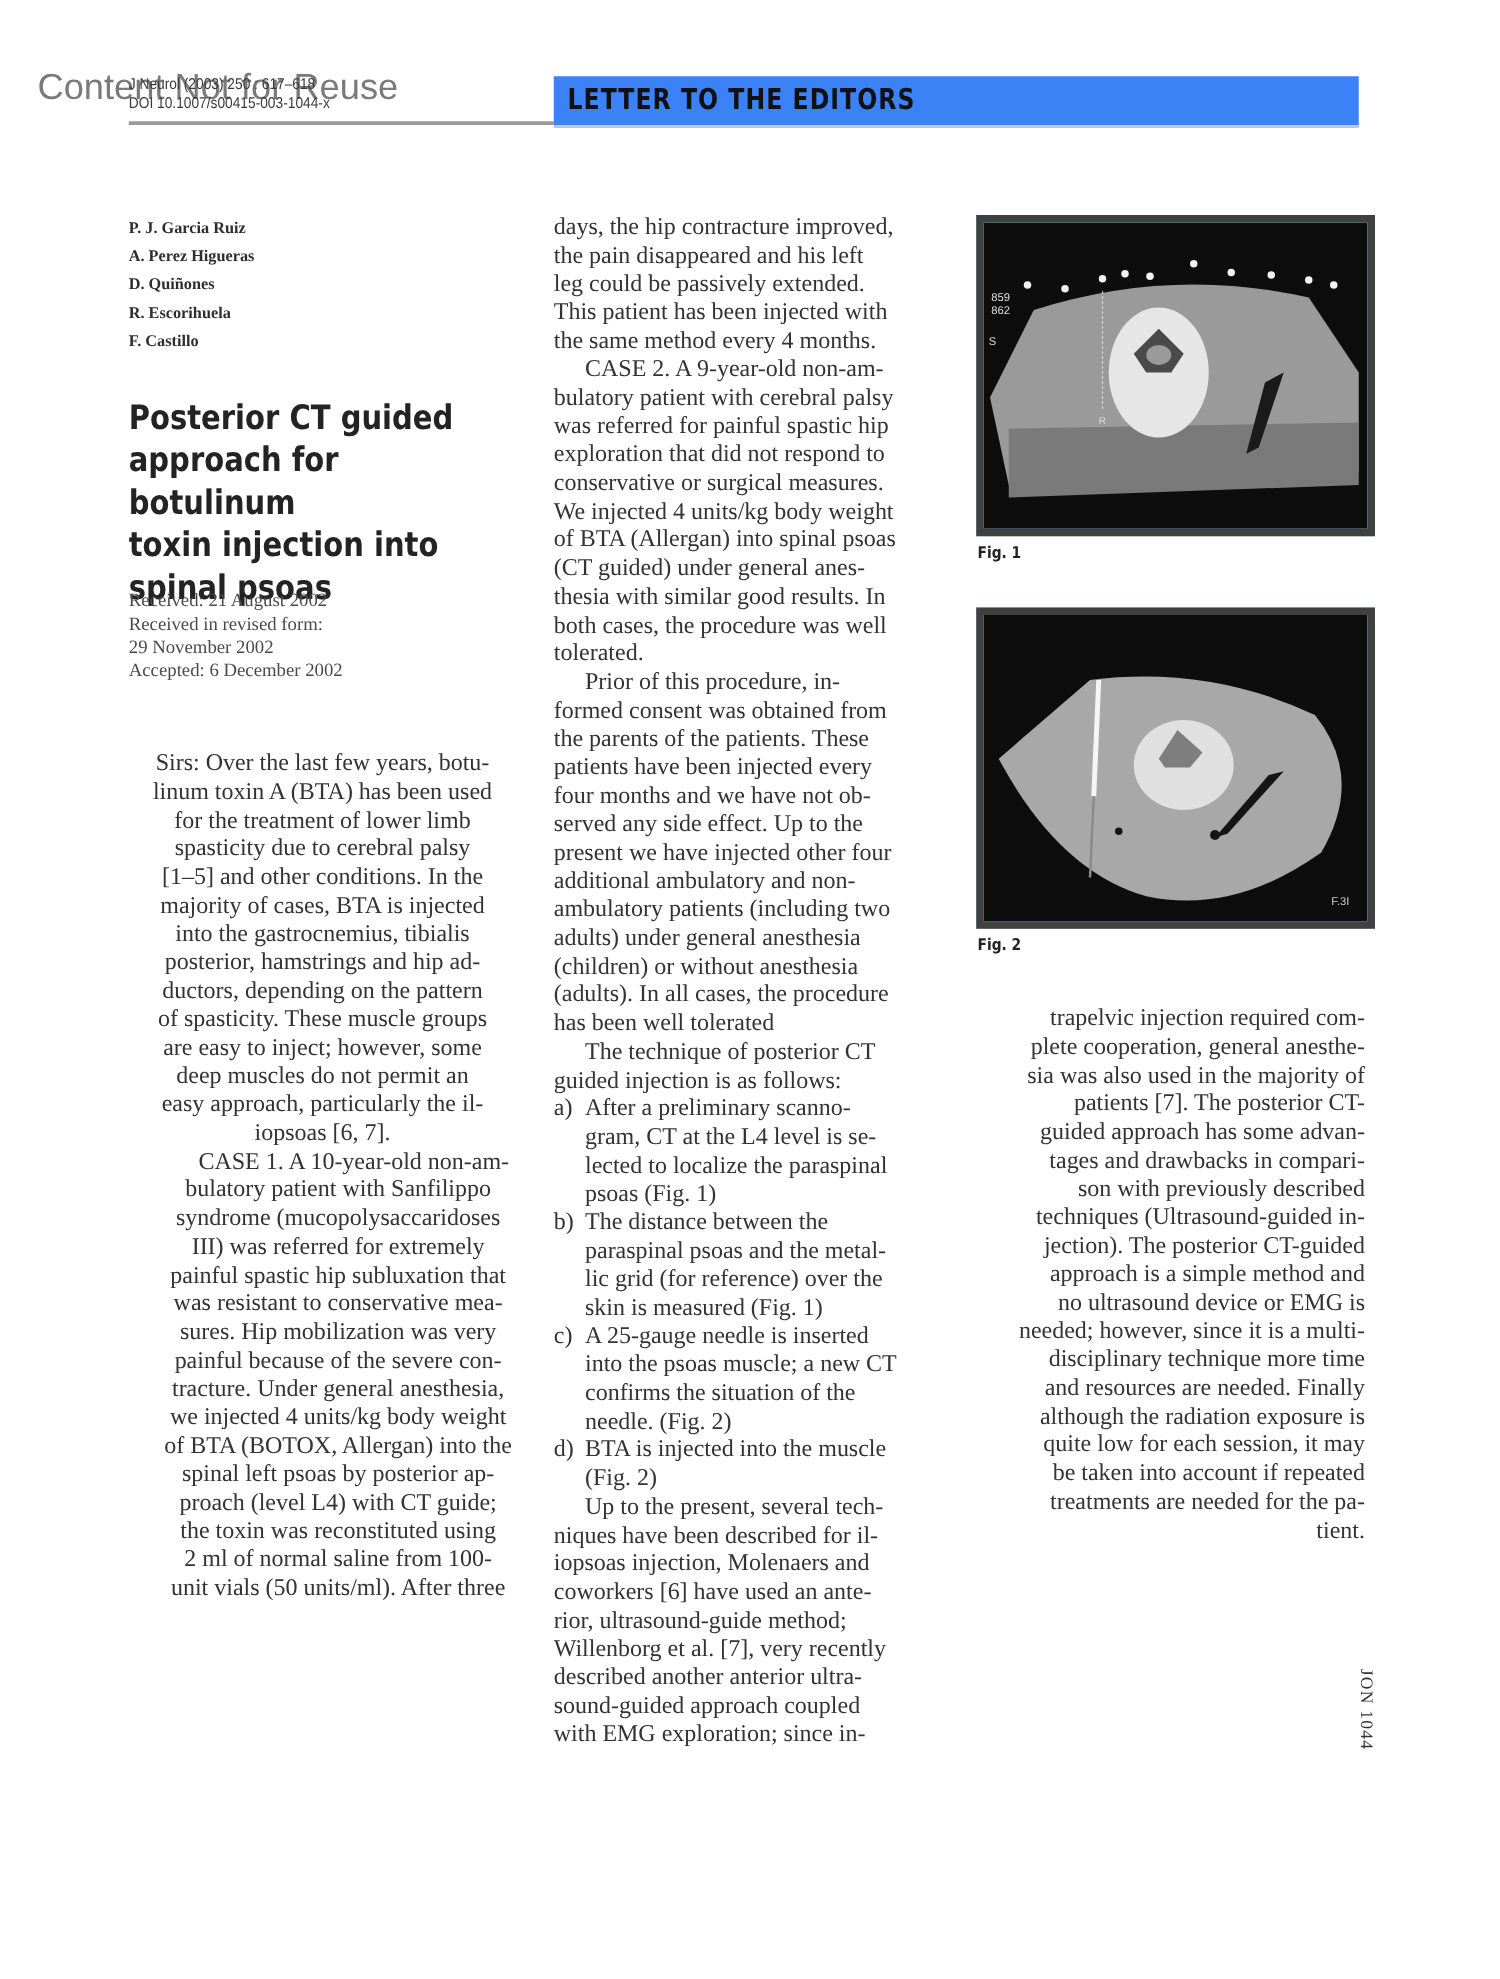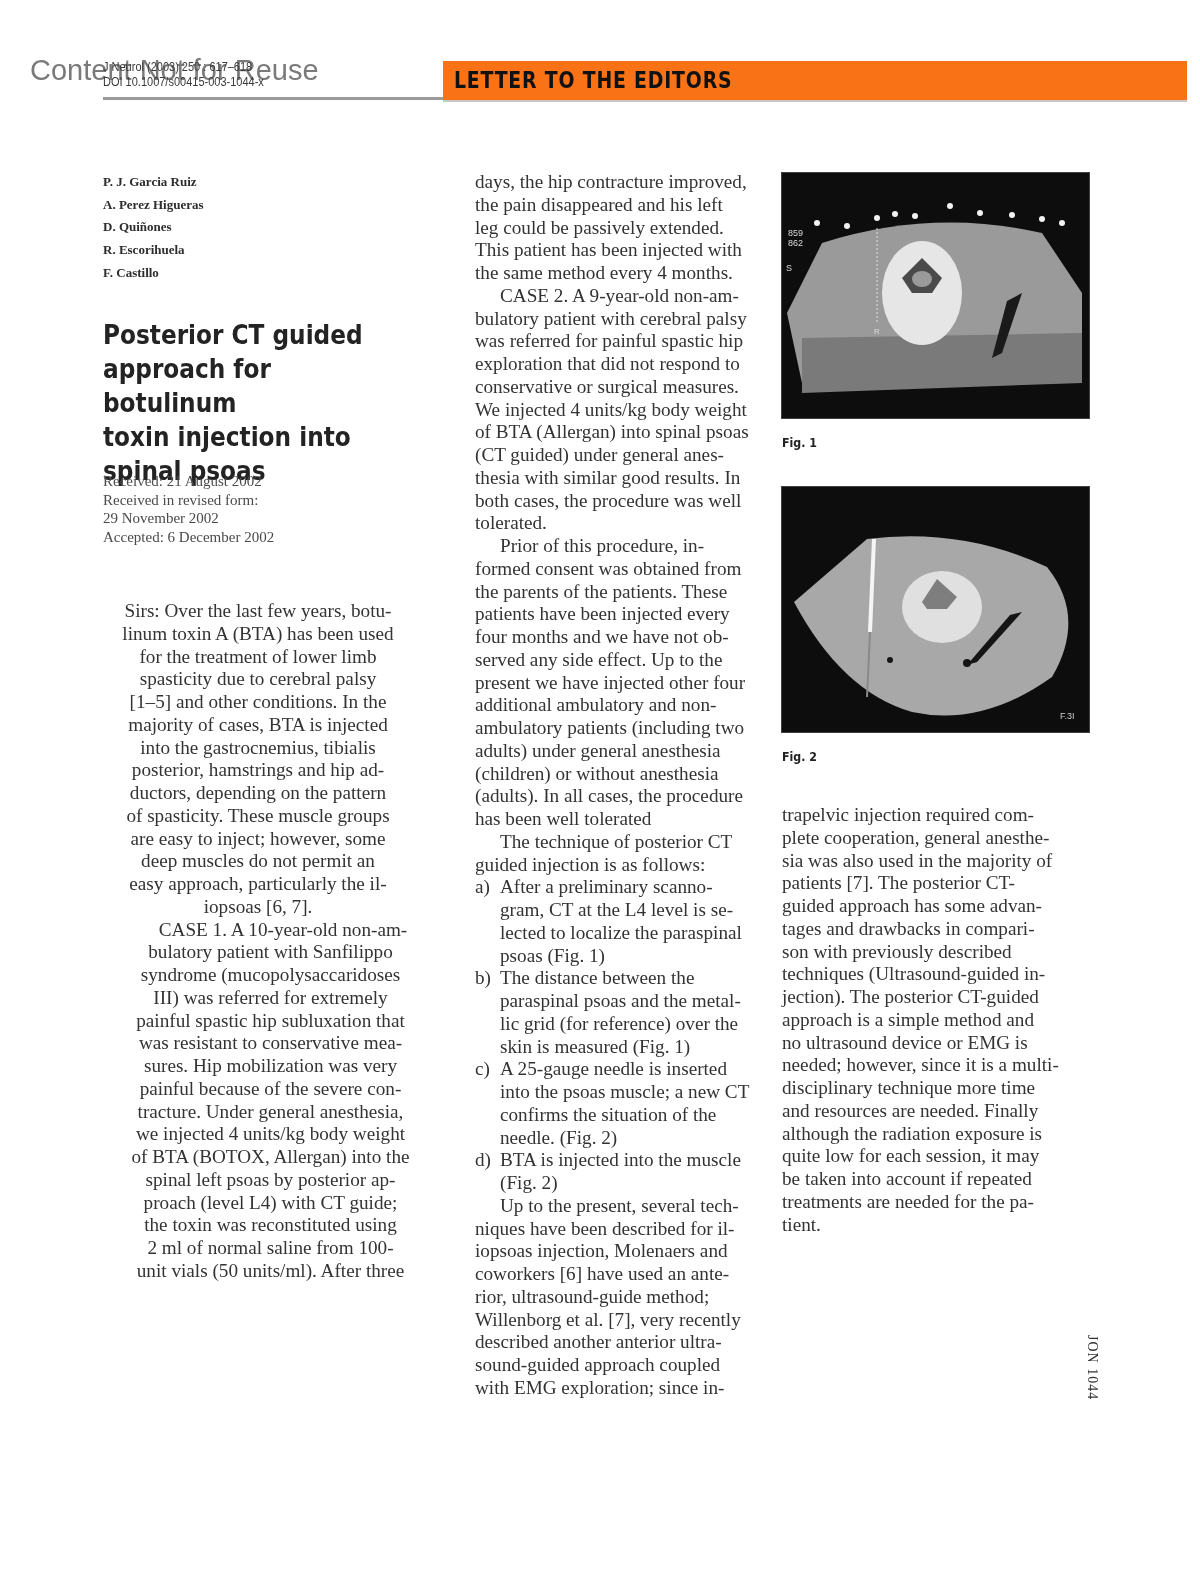--- a/index.html
+++ b/index.html
@@ -10,21 +10,21 @@
   }
   .journal-ref {
     position: absolute; left: 103px; top: 60px;
     font-family: "Liberation Sans", sans-serif; font-size: 12.5px; line-height: 15px; color: #3a3a3a;
     transform: scaleX(0.88); transform-origin: left top;
   }
   .header-rule {
     position: absolute; left: 103px; top: 97px; width: 340px; height: 3px; background: #9a9a9a;
   }
   .section-banner {
-    position: absolute; left: 443px; top: 61px; width: 744px; height: 39px; background: #f97316;
+    position: absolute; left: 443px; top: 61px; width: 644px; height: 39px; background: #3b82f6;
     border-bottom: 2px solid #c8c8c8;
   }
   .section-banner span {
     position: absolute; left: 11px; top: 6px;
     font-family: "DejaVu Sans", sans-serif; font-weight: bold; font-size: 23px; color: #111;
     letter-spacing: 1px; transform: scaleX(0.82); transform-origin: left top; white-space: nowrap;
   }
   .serif { font-family: "Liberation Serif", "DejaVu Serif", serif; }
   .authors {
     position: absolute; left: 103px; top: 171px;
@@ -38,28 +38,28 @@
   .dates {
     position: absolute; left: 103px; top: 472px;
     font-size: 15px; line-height: 18.5px; color: #4a4a4a;
   }
   .col {
     position: absolute; font-size: 19.2px; line-height: 22.75px; color: #333;
   }
   .col p { margin: 0; }
   .col .ind { text-indent: 25px; }
   .col1 { left: 103px; top: 600px; width: 310px; text-align: center; }
-  .col2 { left: 443px; top: 171px; width: 312px; margin-left: 32px; }
-  .col3 { left: 782px; top: 804px; width: 310px; }
+  .col2 { left: 443px; top: 171px; width: 312px; }
+  .col3 { left: 782px; top: 804px; width: 310px; text-align: right; }
   .line { display: block; white-space: nowrap; }
   .list-item { position: relative; padding-left: 25px; }
   .list-item .lbl { position: absolute; left: 0; top: 0; }
   .figure {
     position: absolute; left: 781px; width: 307px; height: 245px; background: #7dd3fc;
-    border: 1px solid #404040;
+    border: 6px solid #404040;
   }
   .fig1 { top: 172px; }
   .fig2 { top: 486px; }
   .figure svg { width: 100%; height: 100%; display: block; }
   .fig-caption {
     position: absolute; left: 782px;
     font-family: "DejaVu Sans", sans-serif; font-weight: bold; font-size: 13px; color: #222;
     transform: scaleX(0.85); transform-origin: left top;
   }
   .cap1 { top: 435px; }

